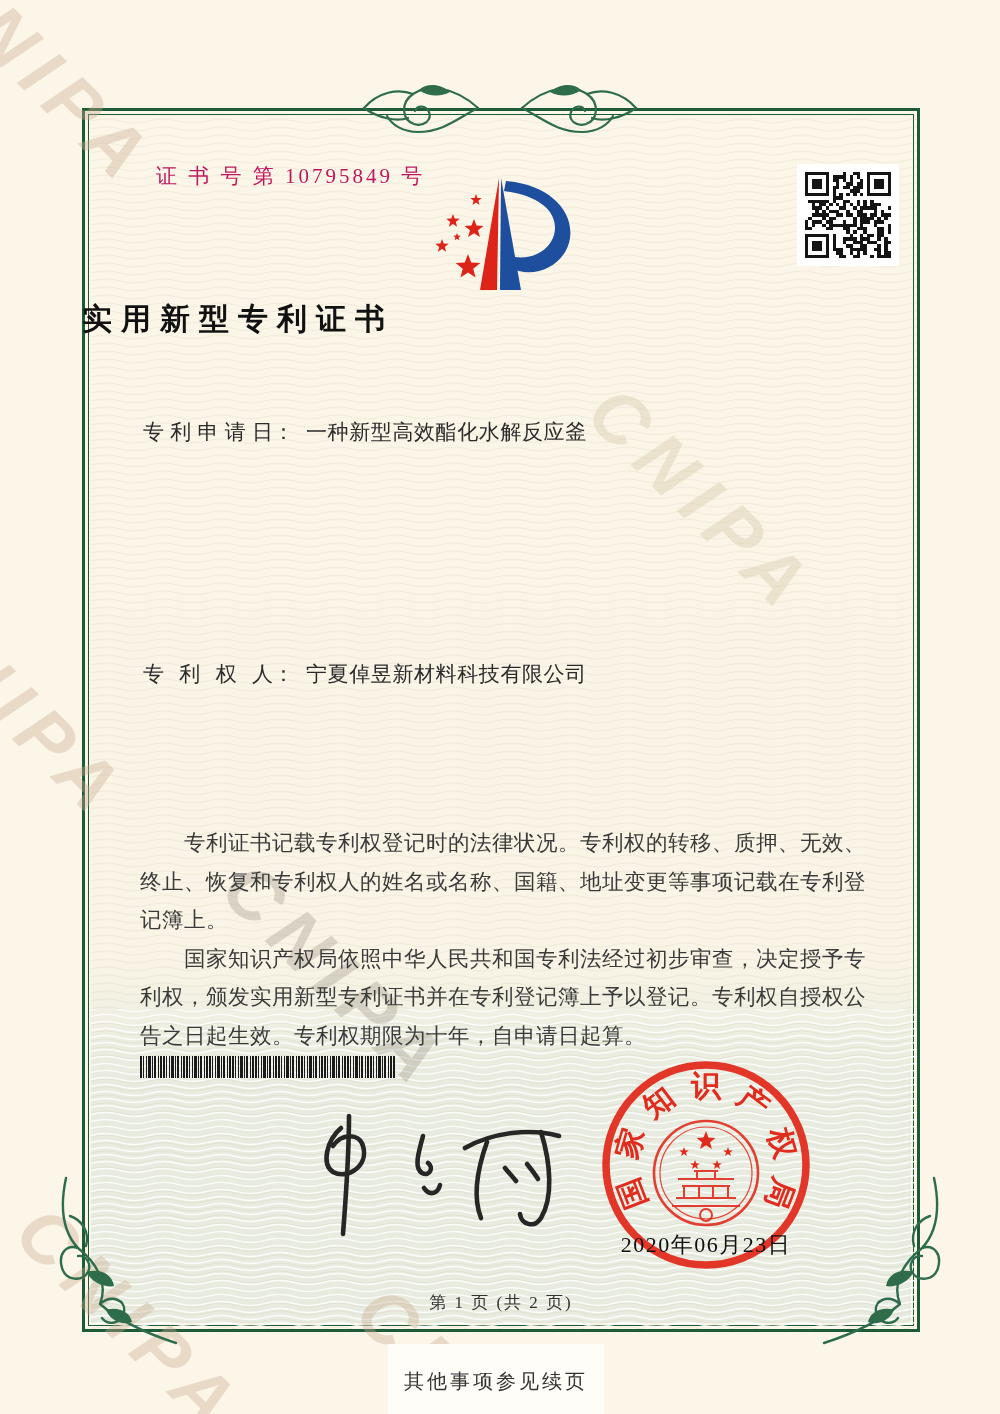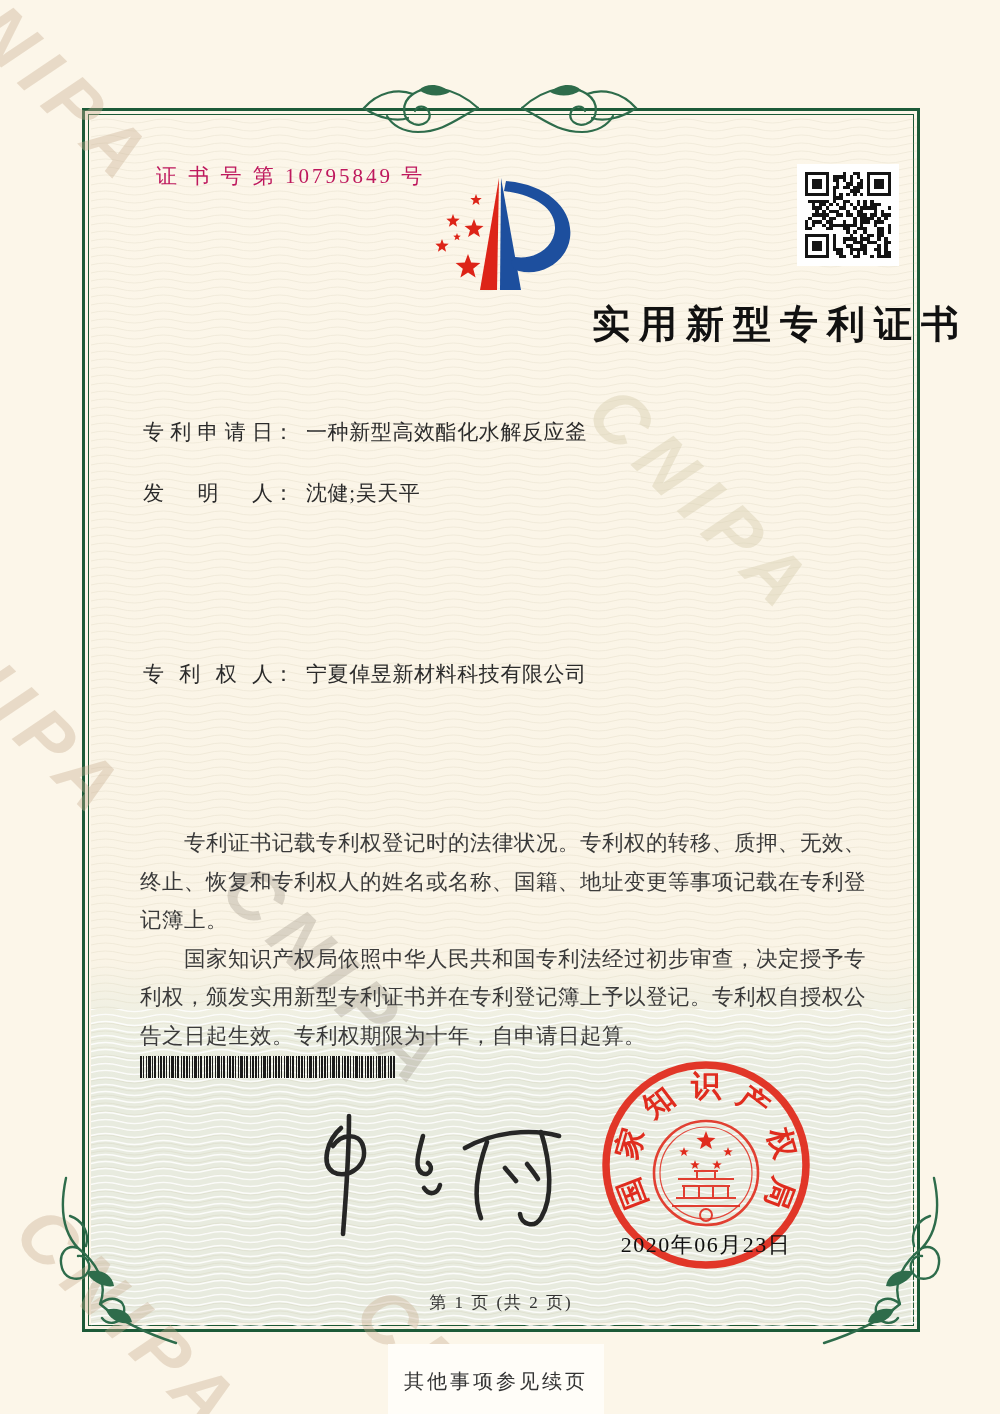--- a/index.html
+++ b/index.html
@@ -28,22 +28,22 @@
   .frame-inner{position:absolute;inset:3px;border:1px solid var(--green);}
   .frame-bg{position:absolute;inset:6px;
     background:linear-gradient(180deg,var(--paper) 0%,#faf4e6 70%,#eceee1 76%,var(--band) 80%,var(--band) 100%);}
   .waves{position:absolute;left:0;top:0;}
   
   .cl{position:absolute;z-index:3;}
   .cert-no{left:128px;top:162px;font-size:21px;letter-spacing:3px;color:#be185d;margin-left:28px;}
   .logo{left:420px;top:166px;}
   .qr-box{left:797px;top:164px;width:102px;height:102px;background:#fff;display:flex;
     align-items:center;justify-content:center;}
-  .title{left:82px;top:299px;width:838px;text-align:right;font-size:38px;font-weight:bold;
-    letter-spacing:9px;color:#111;margin-left:48px;}
+  .title{left:82px;top:299px;width:838px;text-align:left;font-size:30px;font-weight:bold;
+    letter-spacing:9px;color:#111;}
   .row{left:143px;font-size:21px;color:var(--ink);white-space:nowrap;}
   .flabel{display:inline-block;width:130px;text-align:justify;text-align-last:justify;vertical-align:top;}
   .colon{margin-right:12px;}
   .fvalue{letter-spacing:.6px;margin-top:20px;}
   .row.addr{white-space:normal;}
   .addr .fvalue{display:inline-block;width:608px;line-height:34px;vertical-align:top;}
   .second{position:absolute;left:372px;top:0;white-space:nowrap;}
   .body-text{left:140px;top:824px;width:726px;font-size:21.5px;line-height:38.5px;
     letter-spacing:.5px;color:#3a3a3a;text-align:justify;}
   .body-text p{margin:0;text-indent:44px;}
@@ -467,23 +467,20 @@
         <rect x="23" y="24" width="1" height="1" fill="#141414"></rect>
         <rect x="24" y="24" width="1" height="1" fill="#141414"></rect>
       </svg>
   </div>
 
   <div class="cl title">实用新型专利证书</div>
 
   <div class="cl row" style="top:418px">
     <span class="flabel">专利申请日</span><span class="colon">：</span><span class="fvalue">一种新型高效酯化水解反应釜</span>
   </div>
-  <div class="cl row" style="top:479px">
-    <span class="flabel">发明人</span><span class="colon">：</span><span class="fvalue">沈健;吴天平</span>
-  </div>
   <div class="cl row" style="top:660px">
     <span class="flabel">专利权人</span><span class="colon">：</span><span class="fvalue">宁夏倬昱新材料科技有限公司</span>
   </div>
 
   <div class="cl body-text">
     <p>专利证书记载专利权登记时的法律状况。专利权的转移、质押、无效、终止、恢复和专利权人的姓名或名称、国籍、地址变更等事项记载在专利登记簿上。</p>
     <p>国家知识产权局依照中华人民共和国专利法经过初步审查，决定授予专利权，颁发实用新型专利证书并在专利登记簿上予以登记。专利权自授权公告之日起生效。专利权期限为十年，自申请日起算。</p>
   </div>
 
   <svg class="cl barcode" width="262" height="22" viewBox="0 0 262 22" id="barcode-svg">

